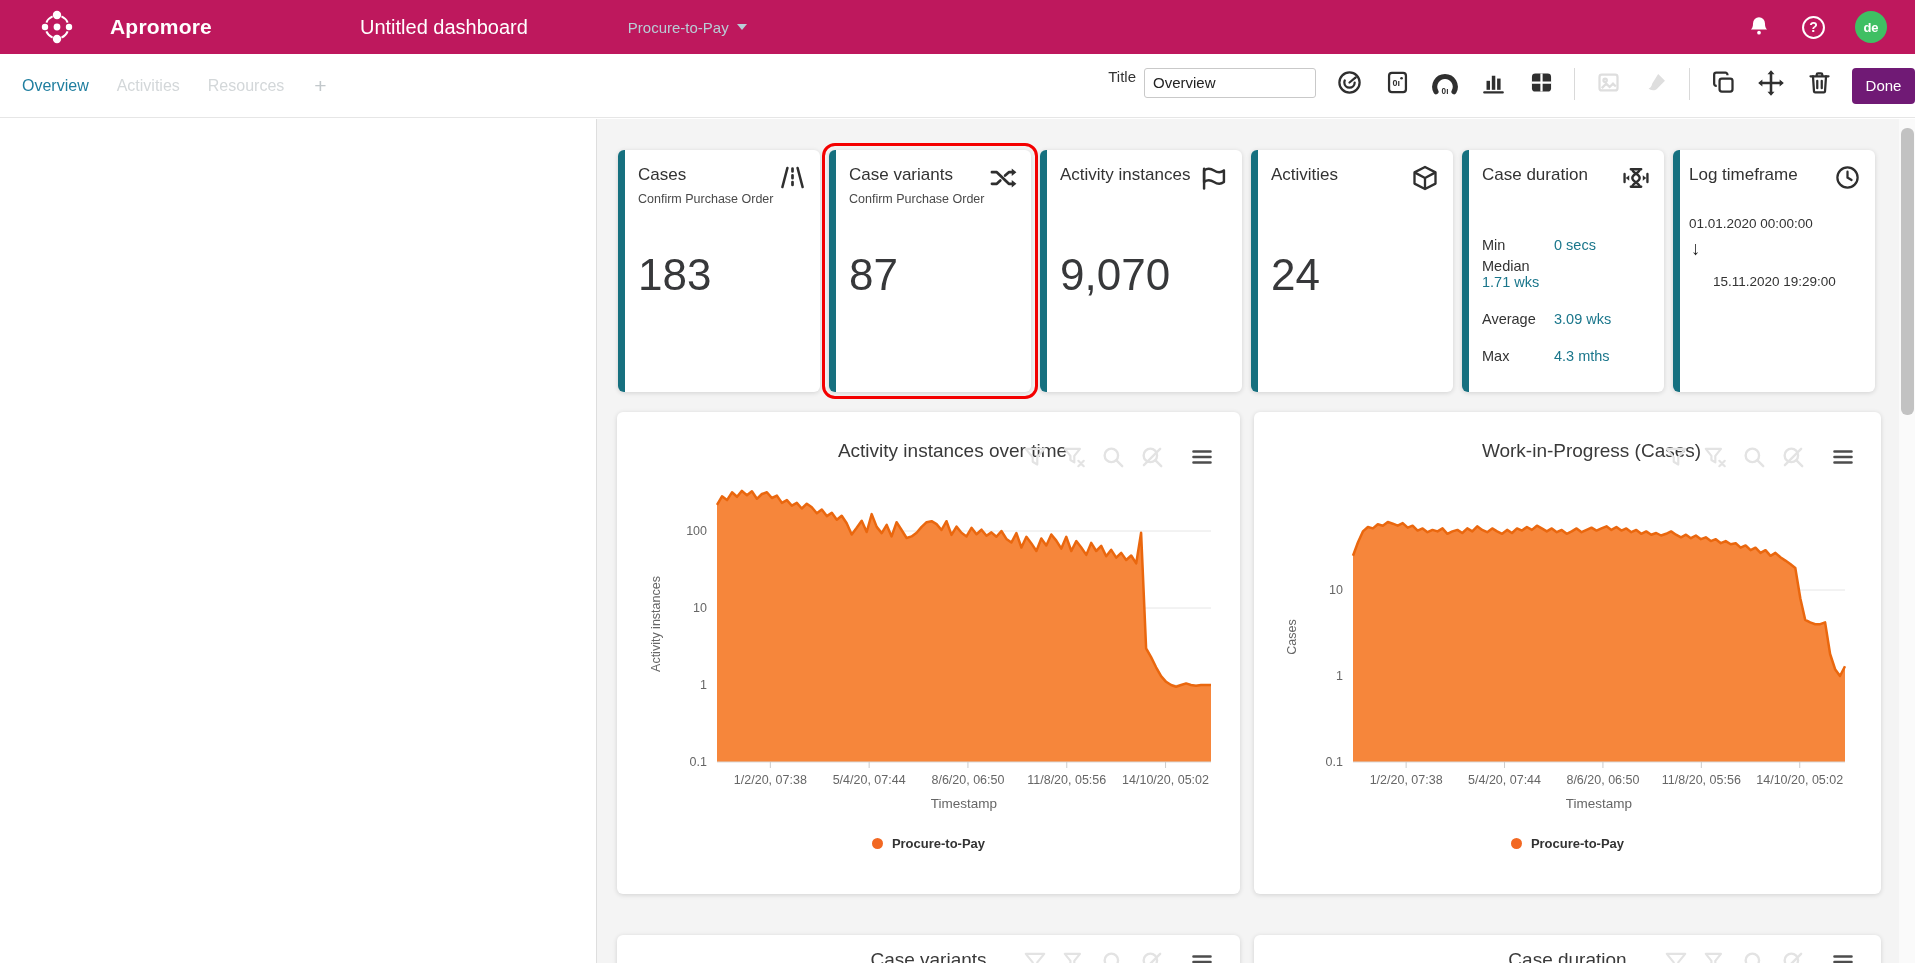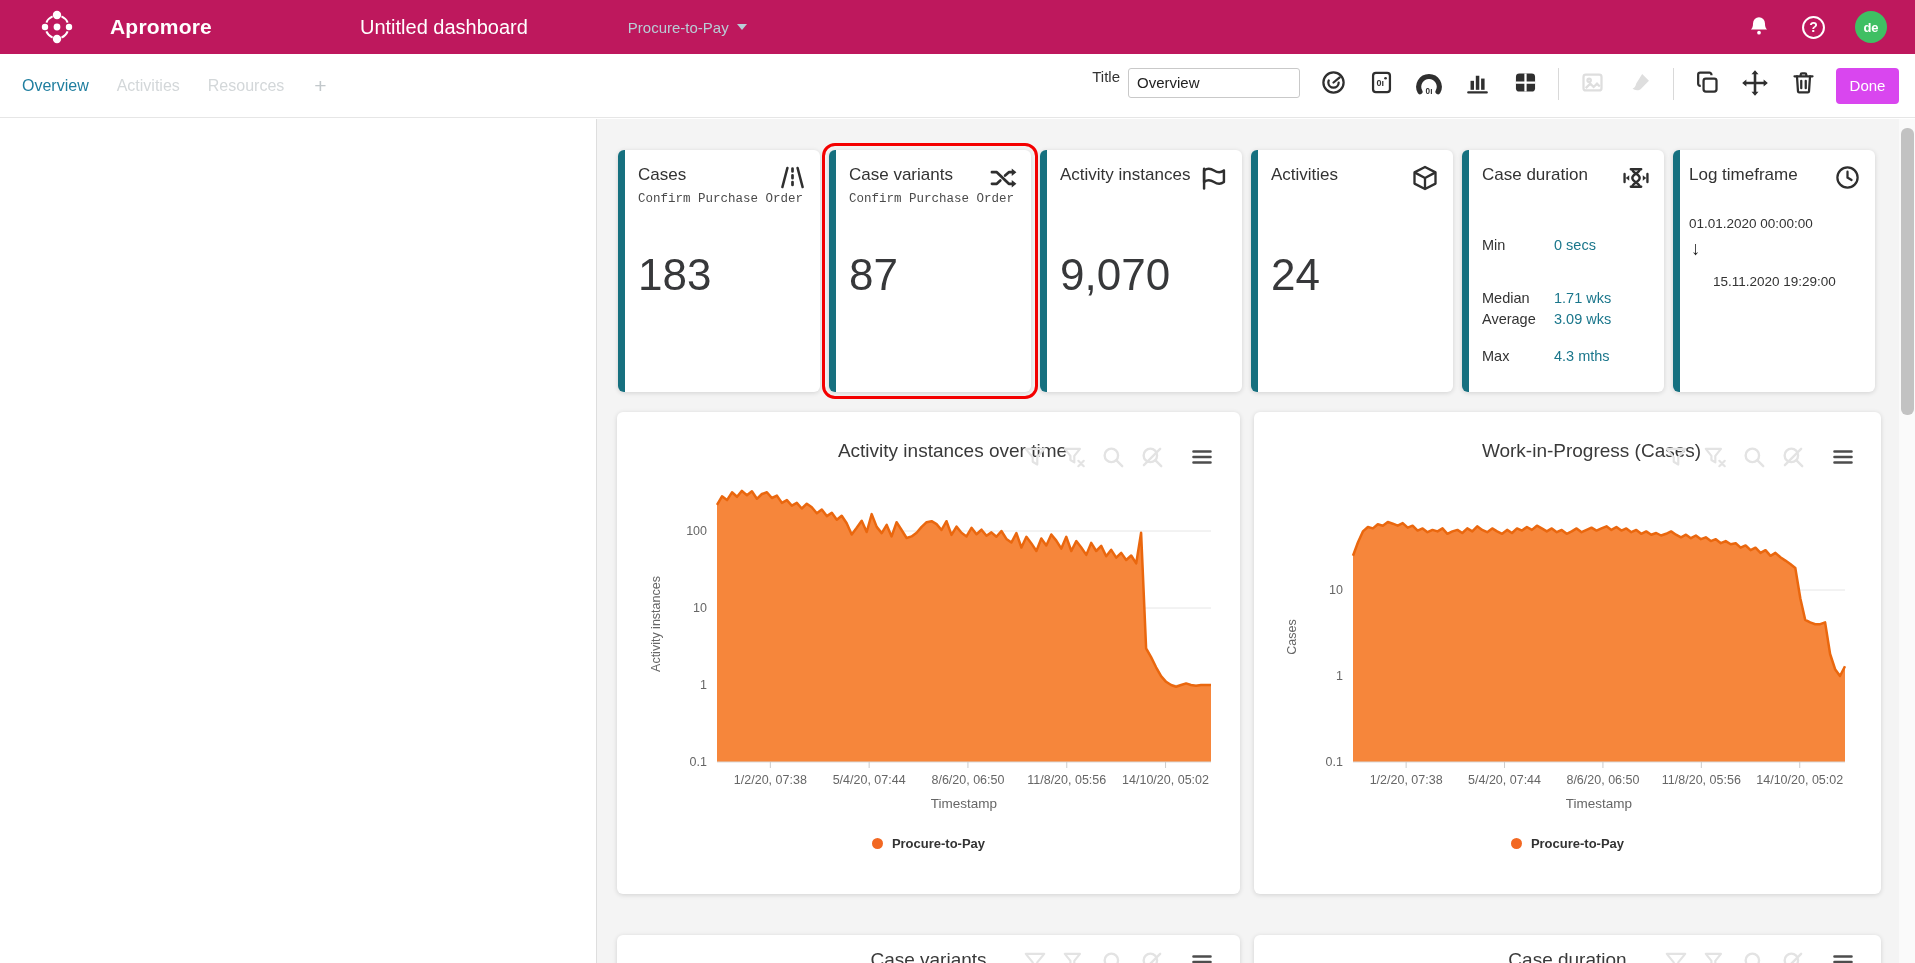--- a/index.html
+++ b/index.html
@@ -25,34 +25,34 @@
   .tab:first-child { margin-left:22px; }
   .tab.active { color:#1f7e9f; }
   .tab.inactive { color:#d3d7d9; }
   .tab-add { font-size:21px; color:#c2c8cb; margin-left:30px; cursor:pointer; }
   .toolbar { margin-left:auto; display:flex; align-items:flex-start; }
   .title-label { font-size:15px; color:#333; margin-right:8px; }
   .title-input { width:172px; height:30px; border:1px solid #c9c9c9; border-radius:3px; font-size:15px;
                  padding:0 8px; color:#222; font-family:"Liberation Sans",sans-serif; }
   .tool-icon { width:30px; height:30px; margin-left:18px; cursor:pointer; display:flex; align-items:center; justify-content:center; }
   .tool-sep { width:1px; height:32px; background:#d9d9d9; margin-left:18px; }
-  .done-btn { margin-left:18px; margin-right:16px; width:63px; height:36px; background:#d946ef; color:#fff;
+  .done-btn { margin-left:18px; margin-right:0; width:63px; height:36px; background:#701a75; color:#fff;
               border:none; border-radius:4px; font-size:15px; cursor:pointer; font-family:"Liberation Sans",sans-serif; }
 
   
   .left-panel { position:absolute; left:0; top:119px; width:596px; height:844px; background:#fff; }
   .main-area { position:absolute; left:596px; top:119px; width:1319px; height:844px; background:#f4f4f4;
                border-left:1px solid #dedede; }
 
   .card { position:absolute; background:#fff; border-radius:6px; box-shadow:0 1px 5px rgba(0,0,0,.14); }
   .kpi  { top:150px; width:202px; height:242px; }
   .kpi.selected { outline:3px solid #f40000; outline-offset:4px; }
   .accent { position:absolute; left:0; top:0; bottom:0; width:7px; background:#16707f; border-radius:6px 0 0 6px; }
   .kpi-title { position:absolute; left:20px; top:15px; font-size:17px; color:#333; }
-  .kpi-sub   { position:absolute; left:20px; top:42px; font-size:12.5px; color:#4a4a4a;font-family:Liberation Mono, monospace; }
+  .kpi-sub   { position:absolute; left:20px; top:42px; font-size:12.5px; color:#4a4a4a; }
   .kpi-value { position:absolute; left:20px; top:100px; font-size:44px; color:#37383a; }
   .kpi-icon  { position:absolute; right:14px; top:14px; }
   .stat-row  { position:absolute; left:20px; width:170px; display:flex; font-size:14.5px; }
   .stat-label{ width:72px; color:#333; }
   .stat-value{ color:#1a768b; }
   .tf-line   { position:absolute; left:16px; font-size:13.5px; color:#333; }
   .tf-arrow  { position:absolute; left:18px; font-size:19px; color:#222; }
 
   .chart-card  { top:412px; height:482px; }
   .bottom-card { top:935px; height:120px; }
@@ -259,21 +259,21 @@
         <path d="M8.8 4.5 c0 3.4 6.4 4 6.4 7.5 c0 3.5-6.4 4.1-6.4 7.5 M15.2 4.5 c0 3.4-6.4 4-6.4 7.5 c0 3.5 6.4 4.1 6.4 7.5"></path>
         <path d="M2.2 8.5 v7 M21.8 8.5 v7"></path>
       </g>
       <path d="M3.2 12 l3-2.3 v4.6Z M20.8 12 l-3-2.3 v4.6Z" fill="#2f2f2f"></path>
     </svg>
   </span>
   <div class="stat-row" style="top:87px;">
     <span class="stat-label">Min</span>
     <span class="stat-value">0 secs</span>
   </div>
-  <div class="stat-row" style="top:140px;">
+  <div class="stat-row" style="top:108px;flex-direction:column;">
     <span class="stat-label">Median</span>
     <span class="stat-value">1.71 wks</span>
   </div>
   <div class="stat-row" style="top:161px;">
     <span class="stat-label">Average</span>
     <span class="stat-value">3.09 wks</span>
   </div>
   <div class="stat-row" style="top:198px;">
     <span class="stat-label">Max</span>
     <span class="stat-value">4.3 mths</span>

